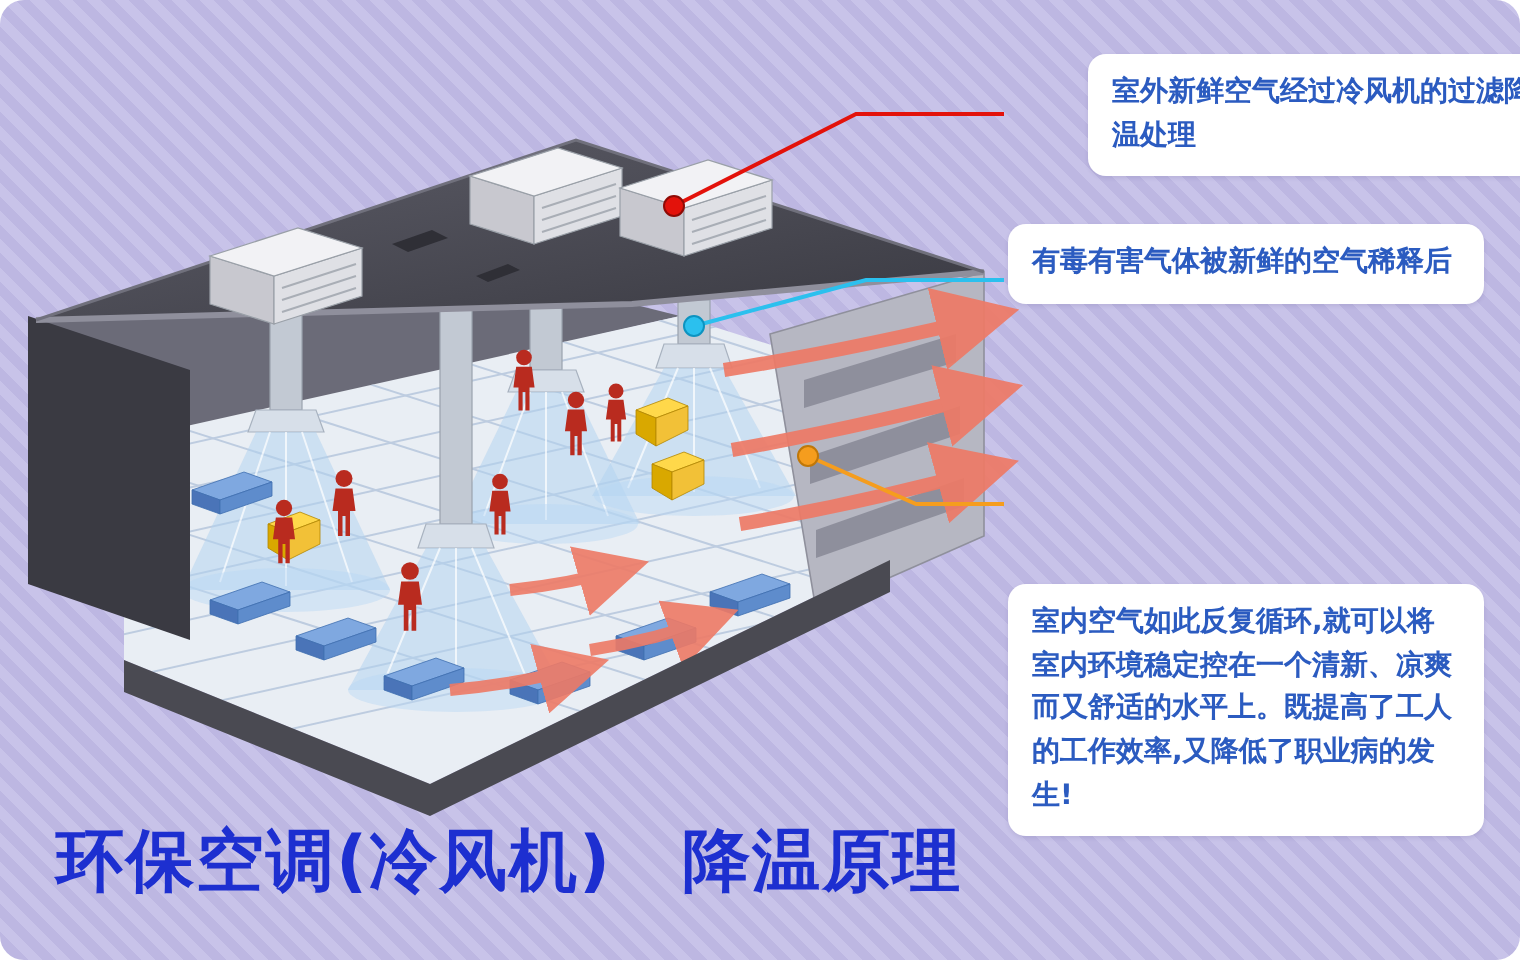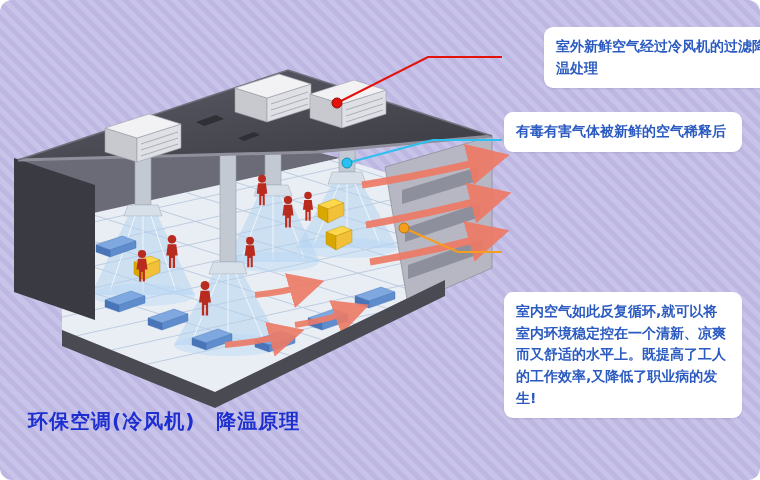--- a/index.html
+++ b/index.html
@@ -19,21 +19,21 @@
     padding:9px 12px;
     color:#2b5bc0;font-size:14px;line-height:1.55;font-weight:600;
     box-shadow:0 1px 2px rgba(40,30,90,0.10);
   }
   .callout-1{top:27px;margin-left:40px;}
   .callout-2{top:112px;}
   .callout-3{top:189px;}
   .callout-4{top:292px;}
   .page-title{
     position:absolute;left:28px;top:408px;
-    color:#1d2fd0;font-size:20px;font-weight:bold;letter-spacing:1px;
+    color:#1d2fd0;font-size:34px;font-weight:bold;letter-spacing:1px;
     white-space:nowrap;
   }
 </style>
 </head>
 <body>
 
 <div class="panel">
 
   <svg class="scene" width="760" height="480" viewBox="0 0 760 480">
     <defs>

